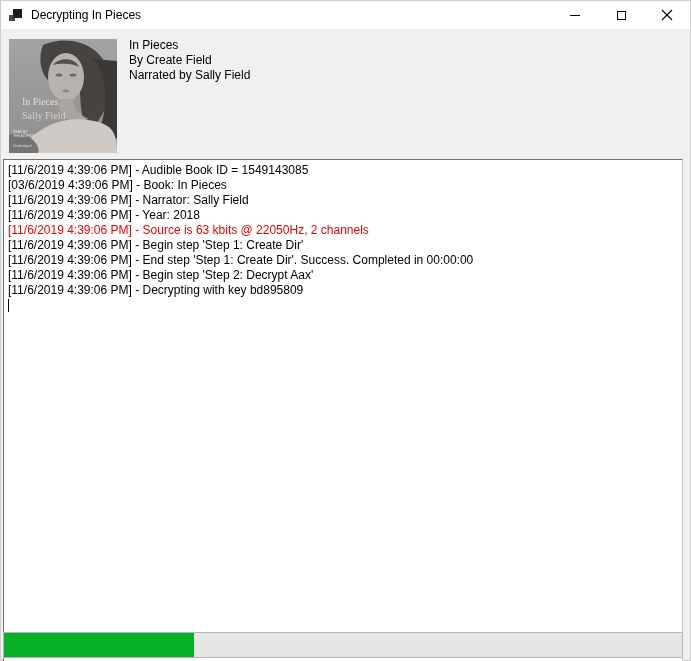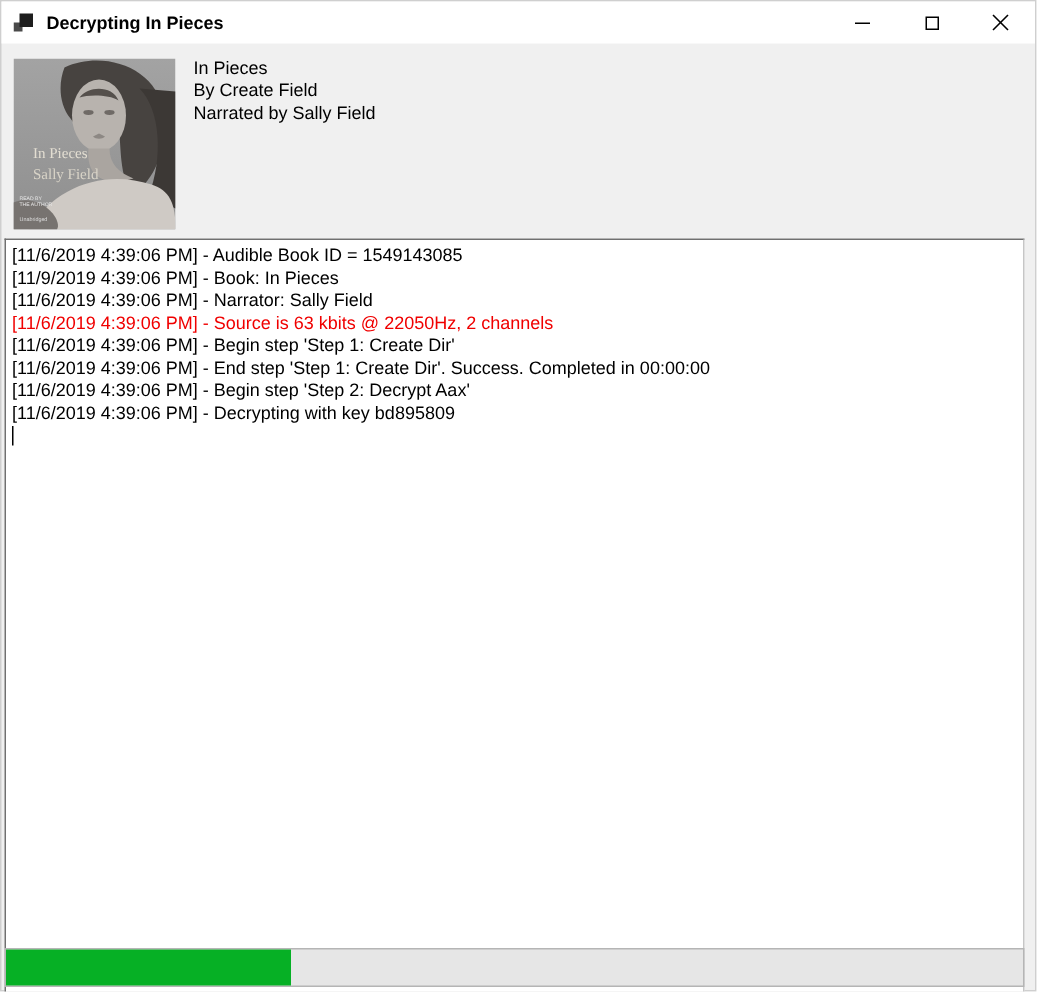--- a/index.html
+++ b/index.html
@@ -12,21 +12,21 @@
   .window {
     position: relative;
     width: 691px; height: 661px;
     background: #f0f0f0;
     border: 1px solid #cfcfcf;
   }
   
   .titlebar {
     position: absolute; left: 0; top: 0; right: 0; height: 28px;
     background: #ffffff;
-    display: flex; align-items: center; font-weight: bold;
+    display: flex; align-items: center;
   }
   .app-icon { width: 14px; height: 14px; margin-left: 8px; flex: 0 0 auto; }
   .title-text {
     margin-left: 8px;
     font-size: 12px; color: #000000;
     white-space: nowrap;
   }
   .win-controls {
     position: absolute; right: 0; top: 0; height: 28px;
     display: flex;
@@ -139,22 +139,23 @@
   </svg>
 
   <div class="book-info">
     <div>In Pieces</div>
     <div>By Create Field</div>
     <div>Narrated by Sally Field</div>
   </div>
 
   <div class="logbox" id="logbox">
       <div class="log-line">[11/6/2019 4:39:06 PM] - Audible Book ID = 1549143085</div>
-      <div class="log-line">[11/9/2019 4:39:06 PM] - Book: In Pieces</div>
+      <div class="log-line">[03/6/2019 4:39:06 PM] - Book: In Pieces</div>
       <div class="log-line">[11/6/2019 4:39:06 PM] - Narrator: Sally Field</div>
+      <div class="log-line">[11/6/2019 4:39:06 PM] - Year: 2018</div>
       <div class="log-line error">[11/6/2019 4:39:06 PM] - Source is 63 kbits @ 22050Hz, 2 channels</div>
       <div class="log-line">[11/6/2019 4:39:06 PM] - Begin step 'Step 1: Create Dir'</div>
       <div class="log-line">[11/6/2019 4:39:06 PM] - End step 'Step 1: Create Dir'. Success. Completed in 00:00:00</div>
       <div class="log-line">[11/6/2019 4:39:06 PM] - Begin step 'Step 2: Decrypt Aax'</div>
       <div class="log-line">[11/6/2019 4:39:06 PM] - Decrypting with key bd895809</div>
       <div class="caret-line">
         <span class="caret"></span>
       </div>
     </div>
 

